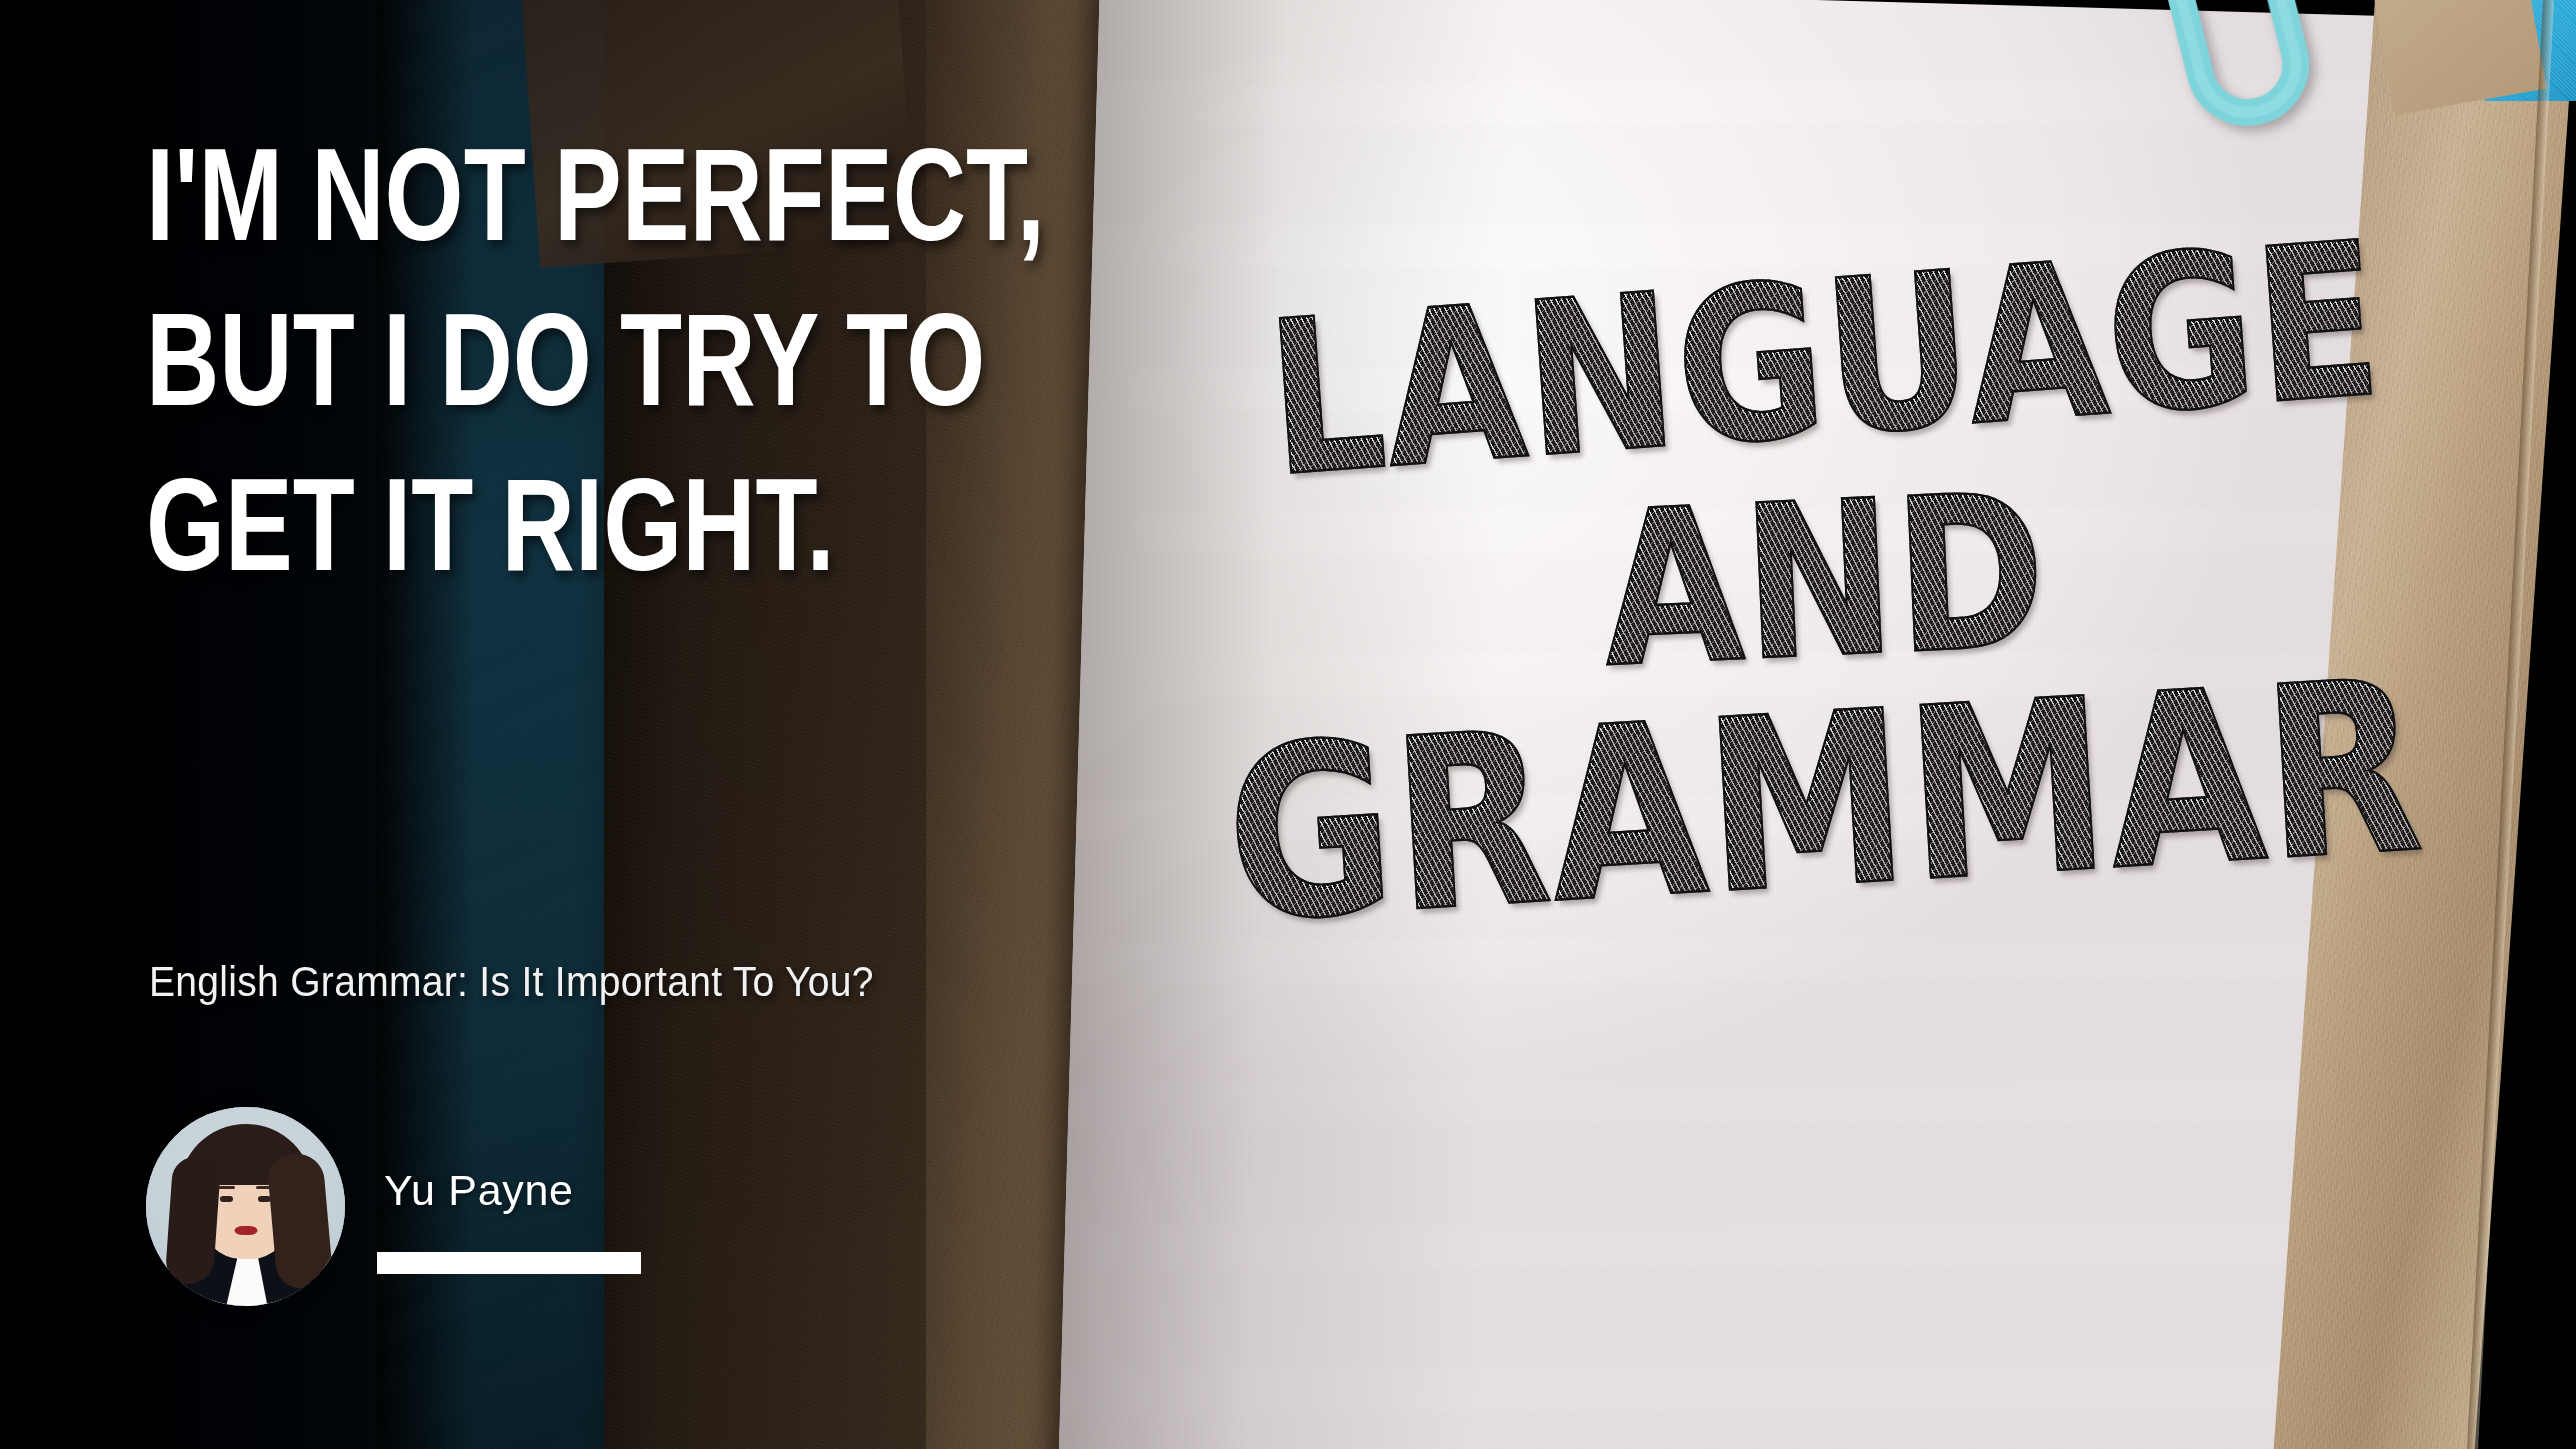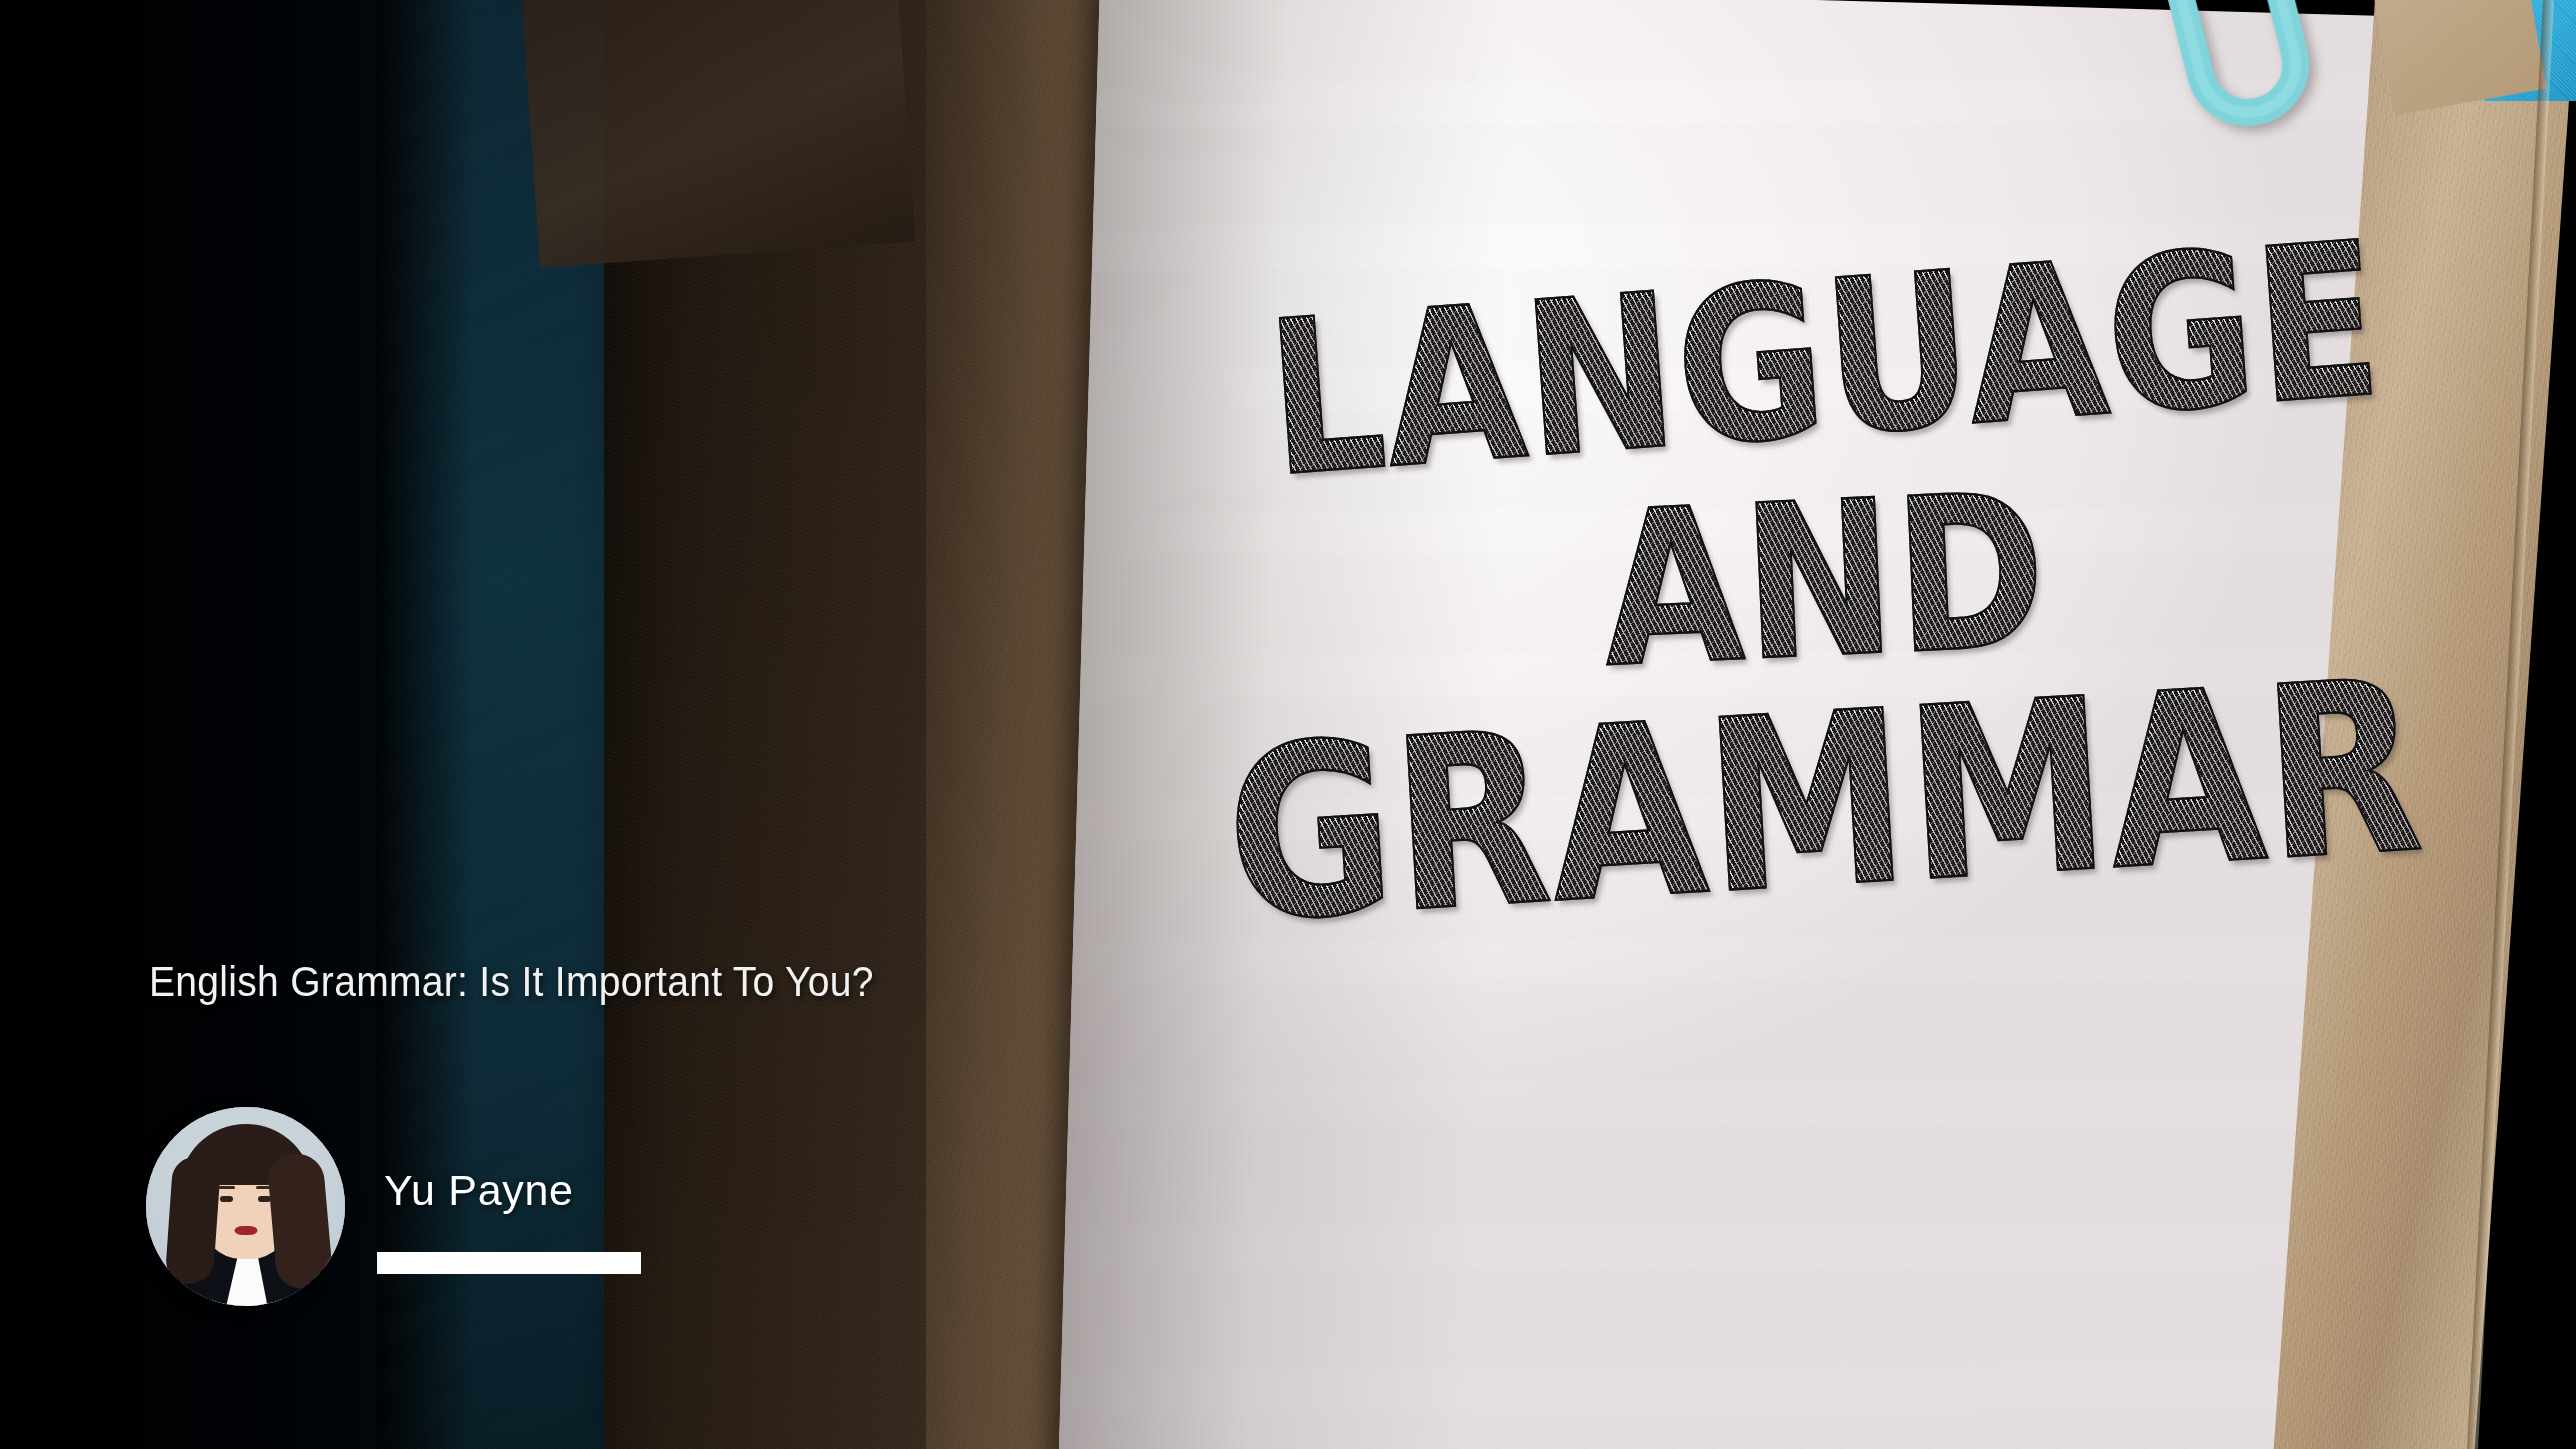--- a/index.html
+++ b/index.html
@@ -281,20 +281,25 @@
       <rect x="132" y="-66" width="38" height="16" fill="#2b2b2b" rx="3"></rect>
     </svg>
   </div>
 
   <div class="abs" id="sketch">
     <div class="sline" id="sk1">LANGUAGE</div>
     <div class="sline" id="sk2">AND</div>
     <div class="sline" id="sk3">GRAMMAR</div>
   </div>
 
+  <div class="abs" id="headline">
+    <div class="hline">I'M NOT PERFECT,</div>
+    <div class="hline">BUT I DO TRY TO</div>
+    <div class="hline">GET IT RIGHT.</div>
+  </div>
 
   <div class="abs" id="subtitle">English Grammar: Is It Important To You?</div>
 
   <div class="abs" id="author-row">
     <div id="avatar">
       <span class="av-bg"></span>
       <span class="av-hairB"></span>
       <span class="av-body"></span>
       <span class="av-neck"></span>
       <span class="av-turt"></span>

